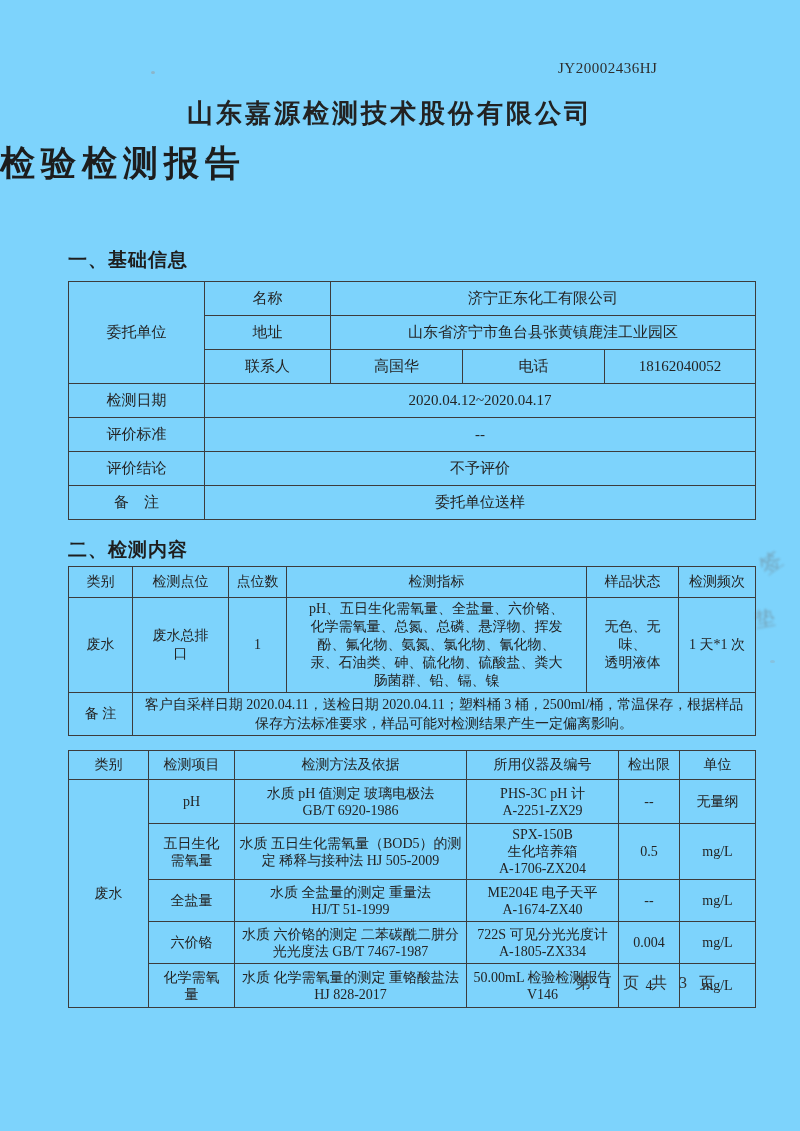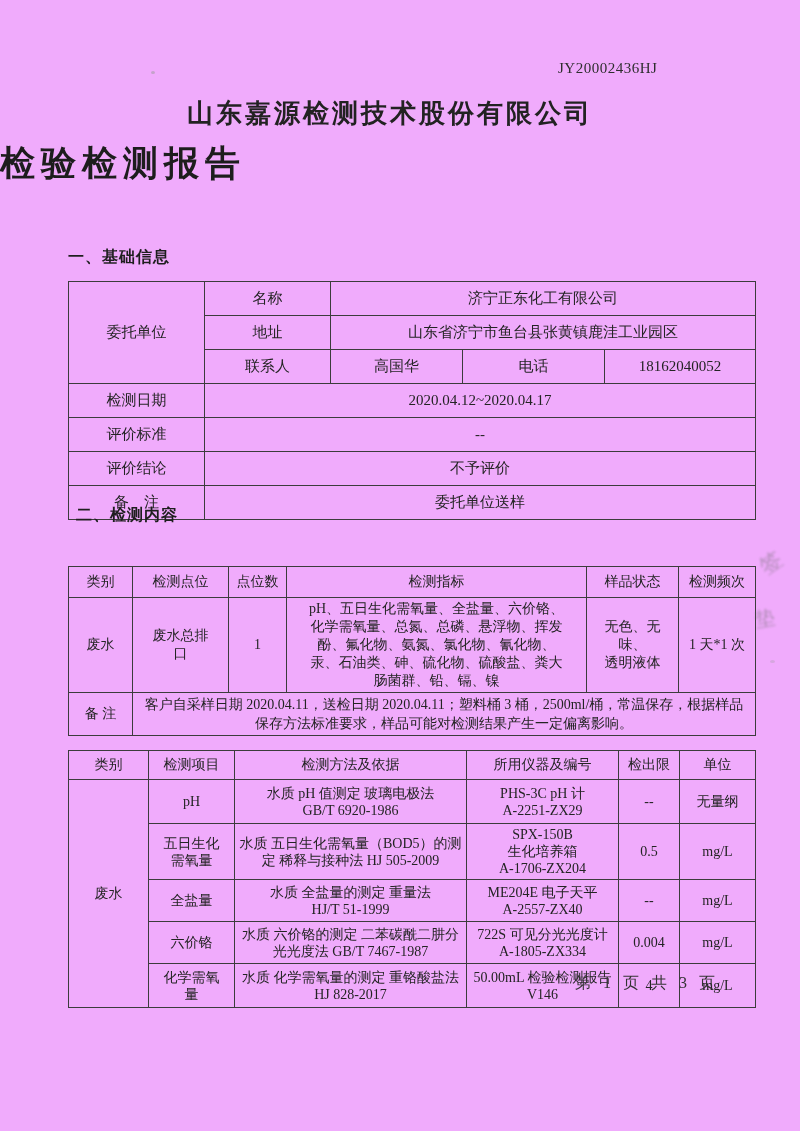--- a/index.html
+++ b/index.html
@@ -4,48 +4,48 @@
 <style>
   html,body { margin:0; padding:0; }
   body {
     width:800px; height:1131px;
     background:#e9e9e9;
     font-family:"Liberation Serif","DejaVu Serif",serif;
   }
   .page {
     position:relative;
     width:800px; height:1131px;
-    background:#f0abfc;
+    background:#7dd3fc;
     color:#262626;
     overflow:hidden;
   }
   
   .report-code {
     position:absolute; left:558px; top:60px;
     font-size:15px; letter-spacing:0.5px; color:#2e2e2e;
   }
   .company-title {
     position:absolute; left:0; top:96px; width:780px;
     text-align:center; font-size:26px; font-weight:bold;
     letter-spacing:3px; color:#222;
   }
   .report-title {
     position:absolute; left:0; top:140px; width:770px;
     text-align:left; font-size:35px; font-weight:bold;
     letter-spacing:6px; color:#1d1d1d;
   }
   .section-heading {
     position:absolute; left:68px;
-    font-size:16px; font-weight:bold; color:#1e1e1e;
+    font-size:19px; font-weight:bold; color:#1e1e1e;
     font-family:"Liberation Sans","DejaVu Sans",sans-serif;
     letter-spacing:1px;
     text-align:right;
   }
   #s1 { top:247px; }
-  #s2 { top:505px;margin-left:8px; }
+  #s2 { top:537px; }
   #s3 { top:722px; }
 
   
   table {
     position:absolute; left:68px;
     border-collapse:collapse;
     table-layout:fixed;
     width:687px;
     font-size:15px; color:#242424;
   }
@@ -220,21 +220,21 @@
 生化培养箱
 A-1706-ZX204</td>
         <td>0.5</td>
         <td>mg/L</td>
       </tr>
       <tr style="height:42px">
         <td>全盐量</td>
         <td class="preline">水质 全盐量的测定 重量法
 HJ/T 51-1999</td>
         <td class="preline">ME204E 电子天平
-A-2557-ZX40</td>
+A-1674-ZX40</td>
         <td>--</td>
         <td>mg/L</td>
       </tr>
       <tr style="height:42px">
         <td>六价铬</td>
         <td>水质 六价铬的测定 二苯碳酰二肼分光光度法 GB/T 7467-1987</td>
         <td class="preline">722S 可见分光光度计
 A-1805-ZX334</td>
         <td>0.004</td>
         <td>mg/L</td>

